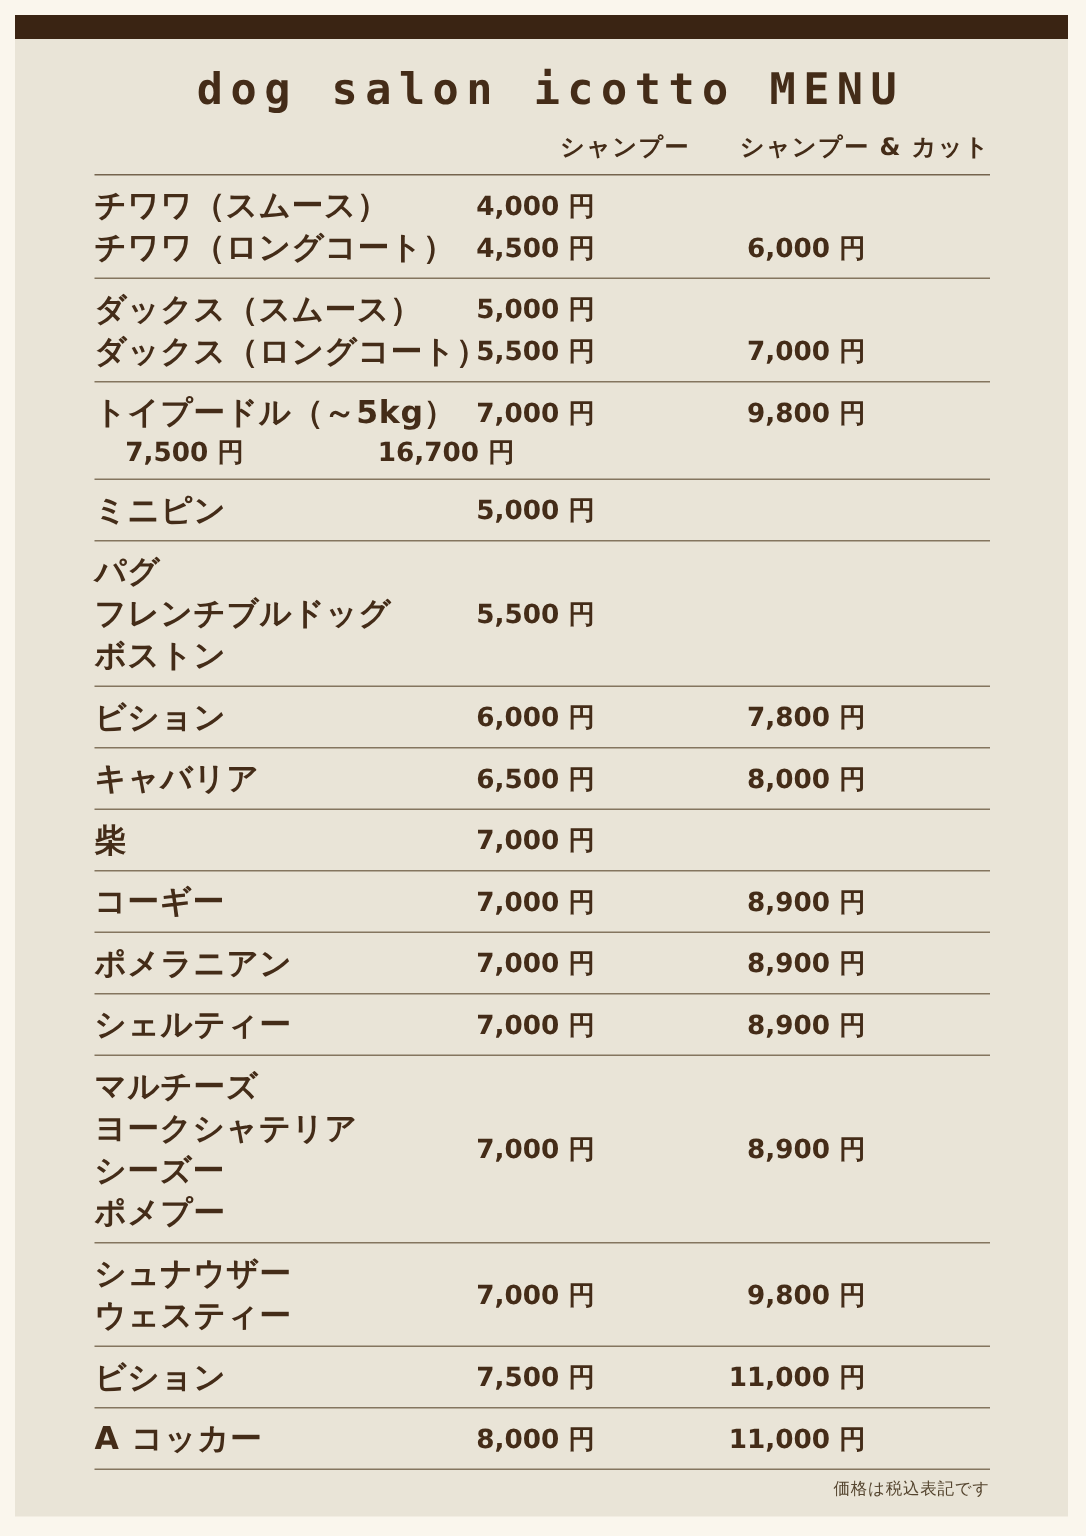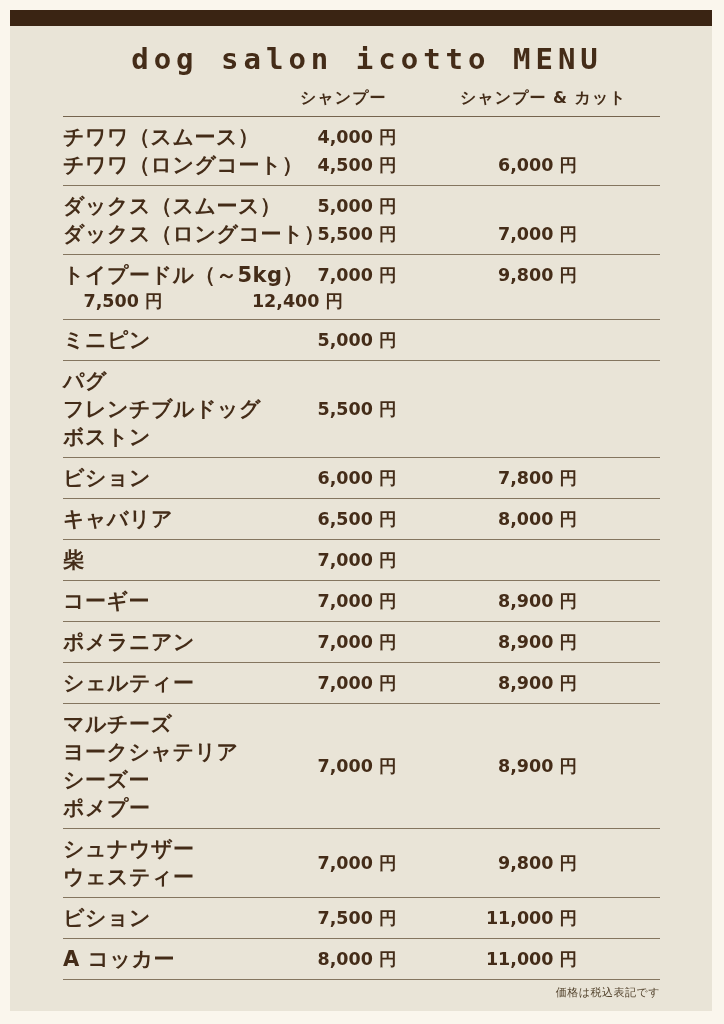--- a/index.html
+++ b/index.html
@@ -28,22 +28,22 @@
   }
   .content { margin:12px 52px 0 53px; }
   .head-row {
     display:flex; align-items:flex-end;
     padding-bottom:7px;
     border-bottom:1.5px solid #75644e;
     font-weight:bold; font-size:16px; color:#442c18;
     letter-spacing:1px;
   }
   .h-spacer { flex:1; }
-  .hcol1 { width:160px; text-align:left; white-space:nowrap; }
-  .hcol2 { width:200px; text-align:left; white-space:nowrap; }
+  .hcol1 { width:160px; text-align:right; white-space:nowrap; }
+  .hcol2 { width:200px; text-align:right; white-space:nowrap; }
   .section { border-bottom:1.5px solid #84755f; padding:6px 0; }
   .entry { display:flex; align-items:center; }
   .names { flex:1; min-width:0; }
   .bname {
     line-height:28px; font-size:21px; font-weight:bold;
     color:#442c18; letter-spacing:0.5px; white-space:nowrap;
   }
   .p1 { width:120px; text-align:center; font-size:17.5px; font-weight:bold; color:#442c18; white-space:nowrap; }
   .p2 { width:160px; text-align:right; font-size:17.5px; font-weight:bold; color:#442c18; white-space:nowrap; }
   .rpad { width:83px; }
@@ -105,21 +105,21 @@
           <div class="entry">
     <div class="names">
               <div class="bname">トイプードル（～5kg）</div>
             </div>
     <div class="p1">7,000 円</div>
     <div class="p2">9,800 円</div>
     <div class="rpad"></div>
   </div>
           <div class="entry">
     <div class="p1">7,500 円</div>
-    <div class="p2">12,400 円</div>
+    <div class="p2">16,700 円</div>
     <div class="rpad"></div>
   </div>
         </div>
         <div class="section">
           <div class="entry">
     <div class="names">
               <div class="bname">ミニピン</div>
             </div>
     <div class="p1">5,000 円</div>
     <div class="p2"></div>

